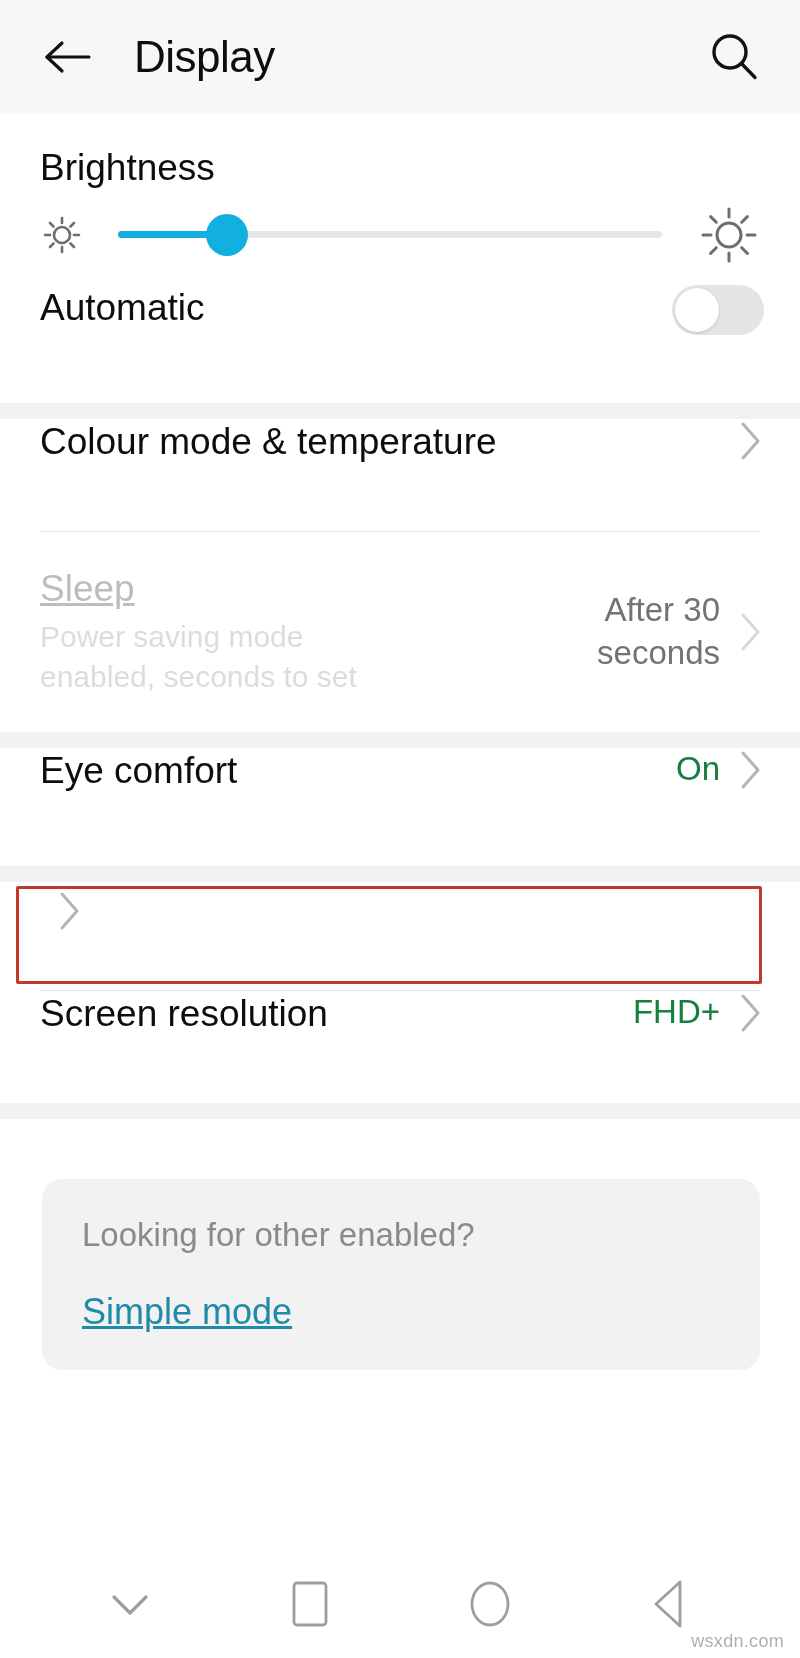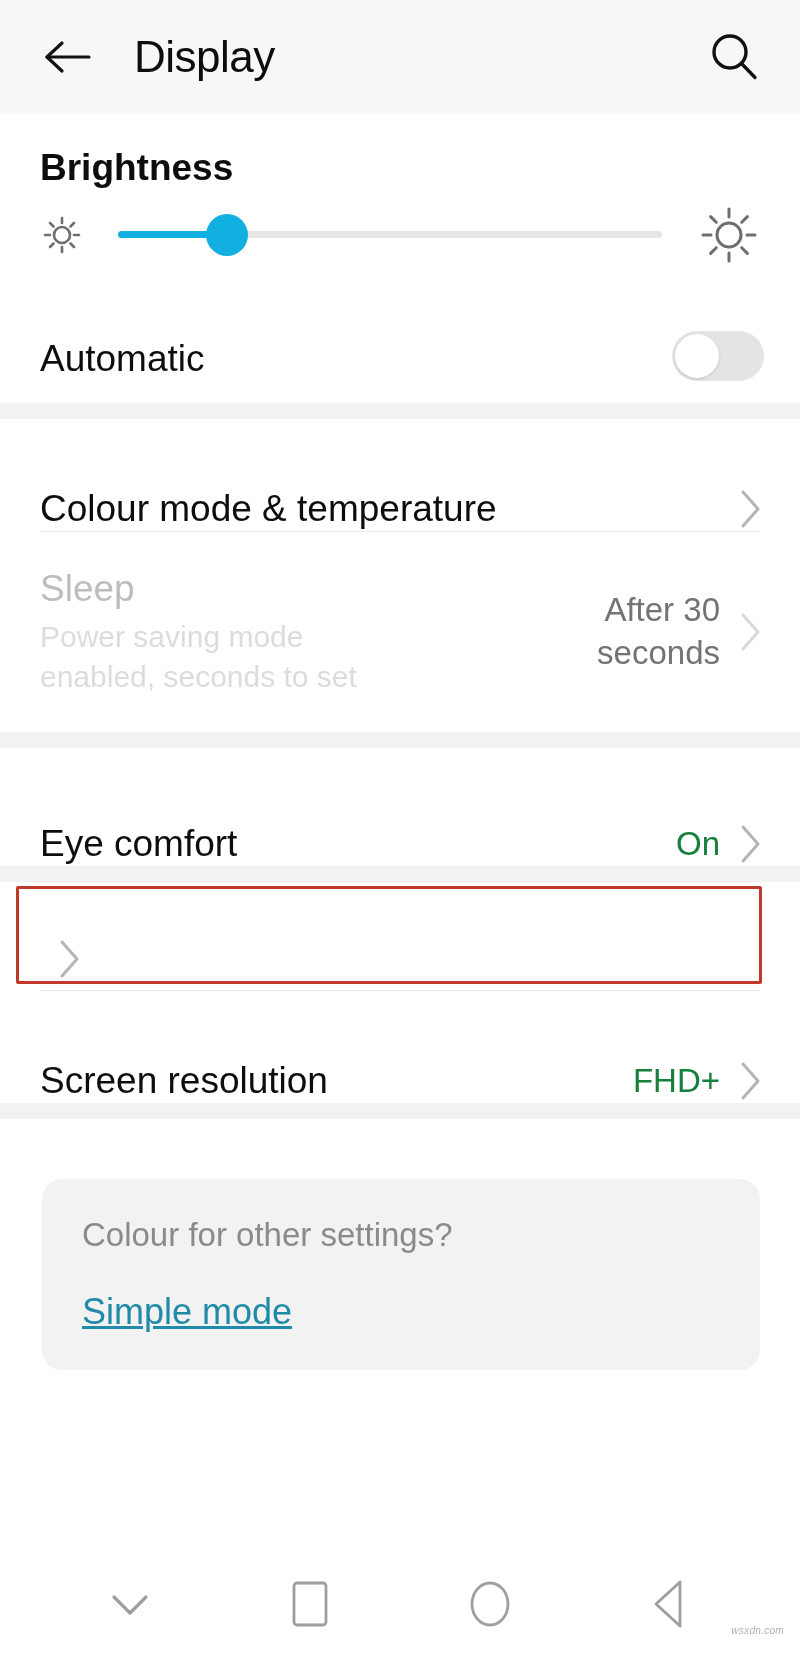--- a/index.html
+++ b/index.html
@@ -48,21 +48,20 @@
 
   
   .section { background: #ffffff; }
   .gap { height: 16px; background: #f2f2f3; }
 
   .block-title {
     font-size: 37px;
     color: #0d0d0d;
     padding: 34px 40px 0 40px;
     line-height: 1.1;
-    font-weight: bold;
   }
 
   
   .slider-row {
     display: flex;
     align-items: center;
     padding: 30px 40px 34px 40px;
     height: 96px;
   }
   .sun-small, .sun-large { flex: 0 0 auto; display: block; }
@@ -92,21 +91,21 @@
     position: absolute;
     width: 42px; height: 42px;
     border-radius: 50%;
     background: #12b0e0;
     transform: translateX(-50%);
   }
 
   
   .row {
     display: flex;
-    align-items: flex-end;
+    align-items: flex-start;
     min-height: 96px;
     padding: 0 36px 0 40px;
     background: #ffffff;
   }
   .row-texts { flex: 1 1 auto; min-width: 0; padding-right: 14px; }
   .row-label {
     font-size: 37px;
     color: #0d0d0d;
     line-height: 1.22;
   }
@@ -120,21 +119,21 @@
   .row-value {
     font-size: 33px;
     color: #15803d;
     text-align: right;
     flex: 0 0 auto;
     line-height: 1.3;
     padding-right: 4px;
   }
   .chev { flex: 0 0 auto; margin-left: 14px; display: block; }
 
-  .row.disabled .row-label { color: #bdbdbd; }
+  .row.disabled .row-label { color: #bdbdbd; text-decoration: underline; }
   .row.disabled .row-sub   { color: #dcdcdc; }
   .row.disabled .row-value { color: #737373; }
 
   .divider {
     height: 1px;
     background: #e8e8e8;
     margin: 0 40px 0 40px;
   }
 
   
@@ -198,25 +197,24 @@
     justify-content: space-around;
     padding: 0 40px;
   }
   .nav-btn {
     width: 96px; height: 80px;
     display: flex; align-items: center; justify-content: center;
   }
   .watermark {
     position: absolute;
     right: 16px;
-    bottom: 22px;
-    font-size: 10px;
+    bottom: 6px;
+    font-size: 18px;
     color: #b0b0b0;
     letter-spacing: 0.3px;
-    font-style: italic;
   }
 </style>
 </head>
 <body>
 
 <div class="phone">
 
   <div class="header">
     <div class="back-btn">
       <svg width="48" height="38" viewBox="0 0 48 38">
@@ -346,21 +344,21 @@
       <svg class="chev" width="26" height="44" viewBox="0 0 26 44">
         <path d="M5 5 L20 22 L5 39" stroke="#b4b4b4" stroke-width="3" fill="none" stroke-linecap="round" stroke-linejoin="round"></path>
       </svg>
     </div>
   </div>
 
   <div class="gap"></div>
 
 
   <div class="card">
-    <div class="card-title">Colour for other settings?</div>
+    <div class="card-title">Looking for other enabled?</div>
     <div class="card-link" style="color: rgb(31, 139, 168);">Simple mode</div>
   </div>
 
   <div class="navbar">
     <div class="nav-btn">
       <svg width="52" height="34" viewBox="0 0 52 34">
         <path d="M10 10 L26 26 L42 10" stroke="#9e9e9e" stroke-width="3.2" fill="none" stroke-linecap="round" stroke-linejoin="round"></path>
       </svg>
     </div>
     <div class="nav-btn">

